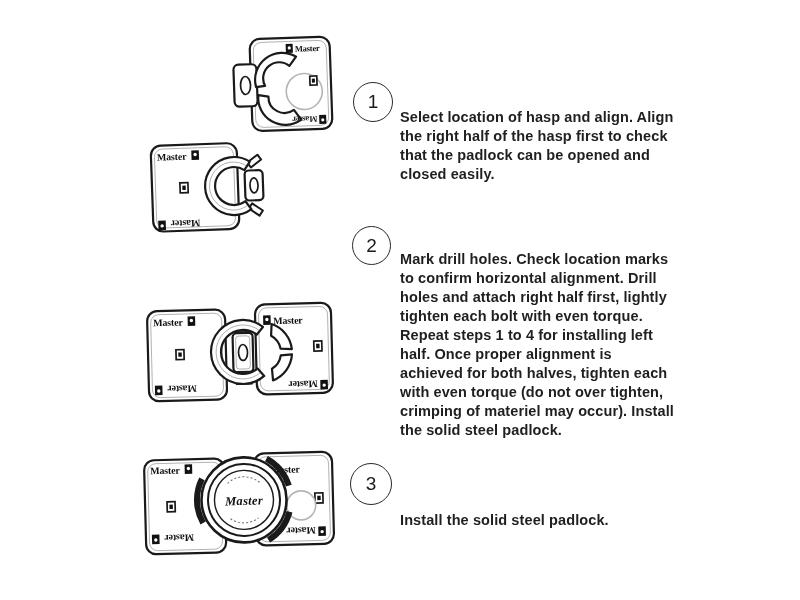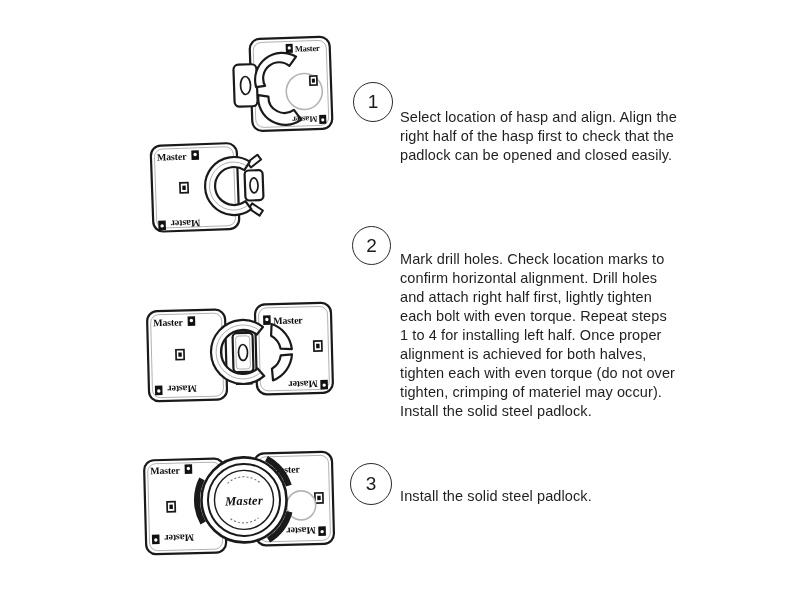--- a/index.html
+++ b/index.html
@@ -3,21 +3,21 @@
 <meta charset="utf-8">
 <style>
   html,body{margin:0;padding:0;background:#fff;}
   .page{position:relative;width:800px;height:600px;background:#ffffff;overflow:hidden;
         font-family:"Liberation Sans",sans-serif;color:#1d1d1d;}
   svg.illu{position:absolute;overflow:visible;}
   .badge{position:absolute;background:#fff;border:1.4px solid #2a2a2a;border-radius:50%;
          display:flex;align-items:center;justify-content:center;
          font-size:19px;color:#1a1a1a;box-sizing:border-box;}
   .steptext{position:absolute;margin:0;font-size:14.5px;line-height:19px;color:#1f1f1f;
-            letter-spacing:0.1px;}
+            letter-spacing:0.1px;font-weight:bold;}
   
   .ln{fill:#ffffff;stroke:#1a1a1a;stroke-width:2.2;stroke-linejoin:round;}
   .ln2{fill:#ffffff;stroke:#1a1a1a;stroke-width:2;stroke-linejoin:round;}
   .ln15{fill:#ffffff;stroke:#1a1a1a;stroke-width:1.7;}
   .thin{fill:none;stroke:#4a4a4a;stroke-width:.7;opacity:.6;}
   .sliver{fill:none;stroke:#1a1a1a;stroke-width:6;}
   .grayc{fill:#ffffff;stroke:#b5b5b5;stroke-width:1.6;}
   .boltfill{fill:#111111;}
   .logok{fill:#111111;}
   .logodot{fill:#ffffff;}
@@ -179,15 +179,15 @@
     </g>
   </svg>
 
   <div class="badge" style="left:353px;top:82px;width:40px;height:40px">1</div>
   <p class="steptext" style="left:400px;top:108px;width:290px">Select location of hasp and align. Align the right half of the hasp first to check that the padlock can be opened and closed easily.</p>
 
   <div class="badge" style="left:352px;top:226px;width:39px;height:39px">2</div>
   <p class="steptext" style="left:400px;top:250px;width:278px">Mark drill holes. Check location marks to confirm horizontal alignment. Drill holes and attach right half first, lightly tighten each bolt with even torque. Repeat steps 1 to 4 for installing left half. Once proper alignment is achieved for both halves, tighten each with even torque (do not over tighten, crimping of materiel may occur). Install the solid steel padlock.</p>
 
   <div class="badge" style="left:350px;top:463px;width:42px;height:42px">3</div>
-  <p class="steptext" style="left:400px;top:487px;width:320px">Install the solid steel padlock.</p>
+  <p class="steptext" style="left:400px;top:511px;width:320px">Install the solid steel padlock.</p>
 
 </div>
 
 </body></html>

